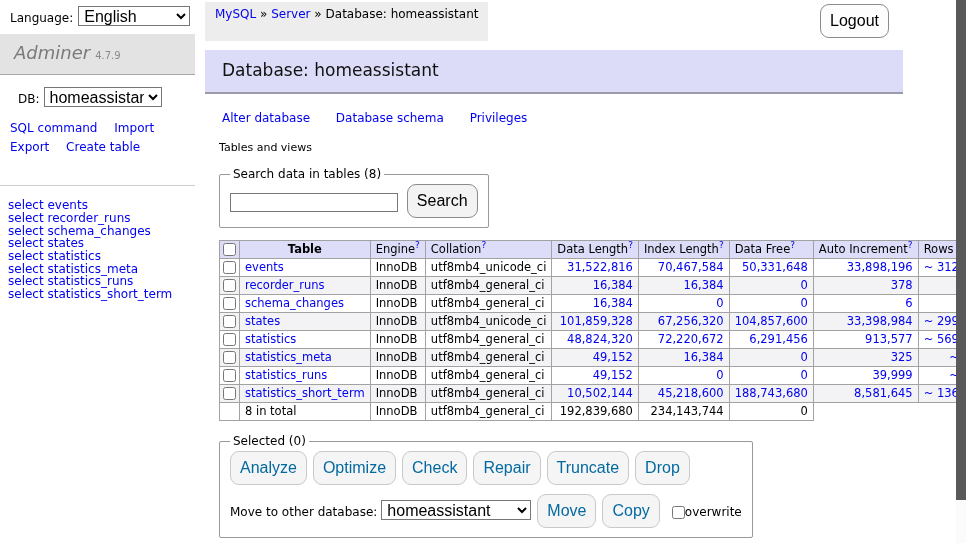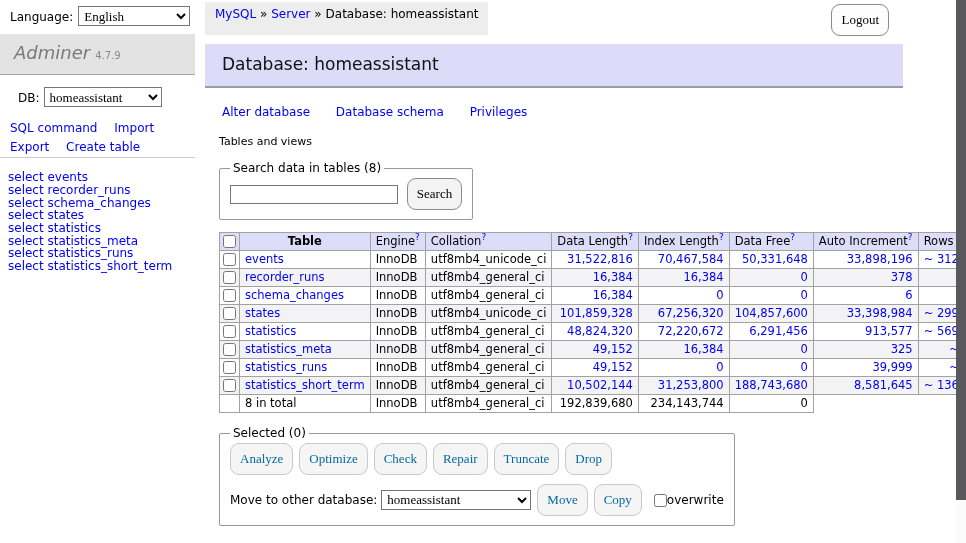--- a/index.html
+++ b/index.html
@@ -6,43 +6,43 @@
     --link:#0000ee; --head-bg:#ddddfa; --stripe:#f3f3f5; --title-bg:#dcdcf8;
     --brand-bg:#e3e3e3; --crumb-bg:#ededed; --border:#a2a2a2;
   }
   *{box-sizing:border-box}
   html,body{margin:0;padding:0}
   body{
     width:966px;height:543px;overflow:hidden;position:relative;
     font-family:"DejaVu Sans","Liberation Sans",sans-serif;font-size:12px;color:#000;background:#fff;
   }
   a{color:var(--link);text-decoration:none;cursor:pointer}
-  select,input,button{font-family:Liberation Serif, serif;font-size:13px}
+  select,input,button{font-family:Liberation Sans, sans-serif;font-size:16px}
   select{border:1px solid #767676;background:#fff;padding:0 1px;height:20px}
   button{background:#f3f3f3;border:1px solid #8b8b8b;border-radius:9px;padding:7px 9px;color:#000}
   button:disabled{color:#0369a1;border-color:#c9c9c9;background:#f5f5f5}
   input[type=checkbox]{margin:0;width:13px;height:13px;vertical-align:middle}
 
   
   #menu{position:absolute;left:0;top:0;width:195px}
   .lang{padding:6px 10px 8px;white-space:nowrap}
   .lang select{width:112px;margin-left:5px}
   h1{margin:0;padding:8px 14px 11px;background:var(--brand-bg);border-bottom:1px solid #a8a8a8;
      font-size:18px;font-weight:normal;font-style:italic;color:#7a7a7a}
   h1 .version{font-size:10px;font-style:normal;color:#8a8a8a;margin-left:5px}
   .db-row{padding:12px 18px 4px;white-space:nowrap}
   .db-row select{width:118px;margin-left:4px}
-  .menu-links{margin:0;padding:8px 10px 1px;border-bottom:1px solid #ccc;line-height:1.55}
+  .menu-links{margin:0;padding:8px 10px 29px;border-bottom:1px solid #ccc;line-height:1.55}
   .menu-links a{margin-right:13px;white-space:nowrap}
   .tables-list{padding:13px 8px}
   .tables-list a{display:block;line-height:12.7px;white-space:nowrap}
 
   
   #content{margin-left:205px;margin-right:63px;position:relative}
-  #breadcrumb{display:inline-block;background:var(--crumb-bg);padding:5px 10px 14px;margin:2px 0 0;white-space:nowrap}
+  #breadcrumb{display:inline-block;background:var(--crumb-bg);padding:5px 10px 20px;margin:2px 0 0;white-space:nowrap}
   .logout-btn{position:absolute;top:4px;right:14px;background:#fdfdfd;border:1px solid #8b8b8b}
   h2{margin:9px 0 0;padding:10px 17px 12px;background:var(--title-bg);border-bottom:2px solid #9a9aaa;
      font-size:17px;font-weight:normal;color:#111}
   .page-links{margin:17px 0 0 17px}
   .page-links a{margin-right:22px}
   h3{margin:16px 0 0 14px;font-size:11px;font-weight:normal}
 
   fieldset{display:inline-block;border:1px solid #999;border-radius:2px;margin:13px 0 0 14px;padding:3px 10px 9px}
   legend{padding:0 3px}
   .search-input{width:168px;height:19px;border:1px solid #777;padding:1px 4px;vertical-align:middle;margin-right:5px}
@@ -207,21 +207,21 @@
           <td class="num"><a href="#">0</a></td>
           <td class="num"><a href="#">39,999</a></td>
           <td class="num"><a href="#">~ 628</a></td>
         </tr>
         <tr class="stripe">
           <td class="check-cell"><input type="checkbox" style=""></td>
           <td class="name"><a href="#">statistics_short_term</a></td>
           <td>InnoDB</td>
           <td>utf8mb4_general_ci</td>
           <td class="num"><a href="#">10,502,144</a></td>
-          <td class="num"><a href="#">31,253,800</a></td>
+          <td class="num"><a href="#">45,218,600</a></td>
           <td class="num"><a href="#">188,743,680</a></td>
           <td class="num"><a href="#">8,581,645</a></td>
           <td class="num"><a href="#">~ 136,108</a></td>
         </tr>
         <tr class="total">
           <td class="check-cell"></td>
           <td class="total-label">8 in total</td>
           <td>InnoDB</td>
           <td>utf8mb4_general_ci</td>
           <td class="num">192,839,680</td>

